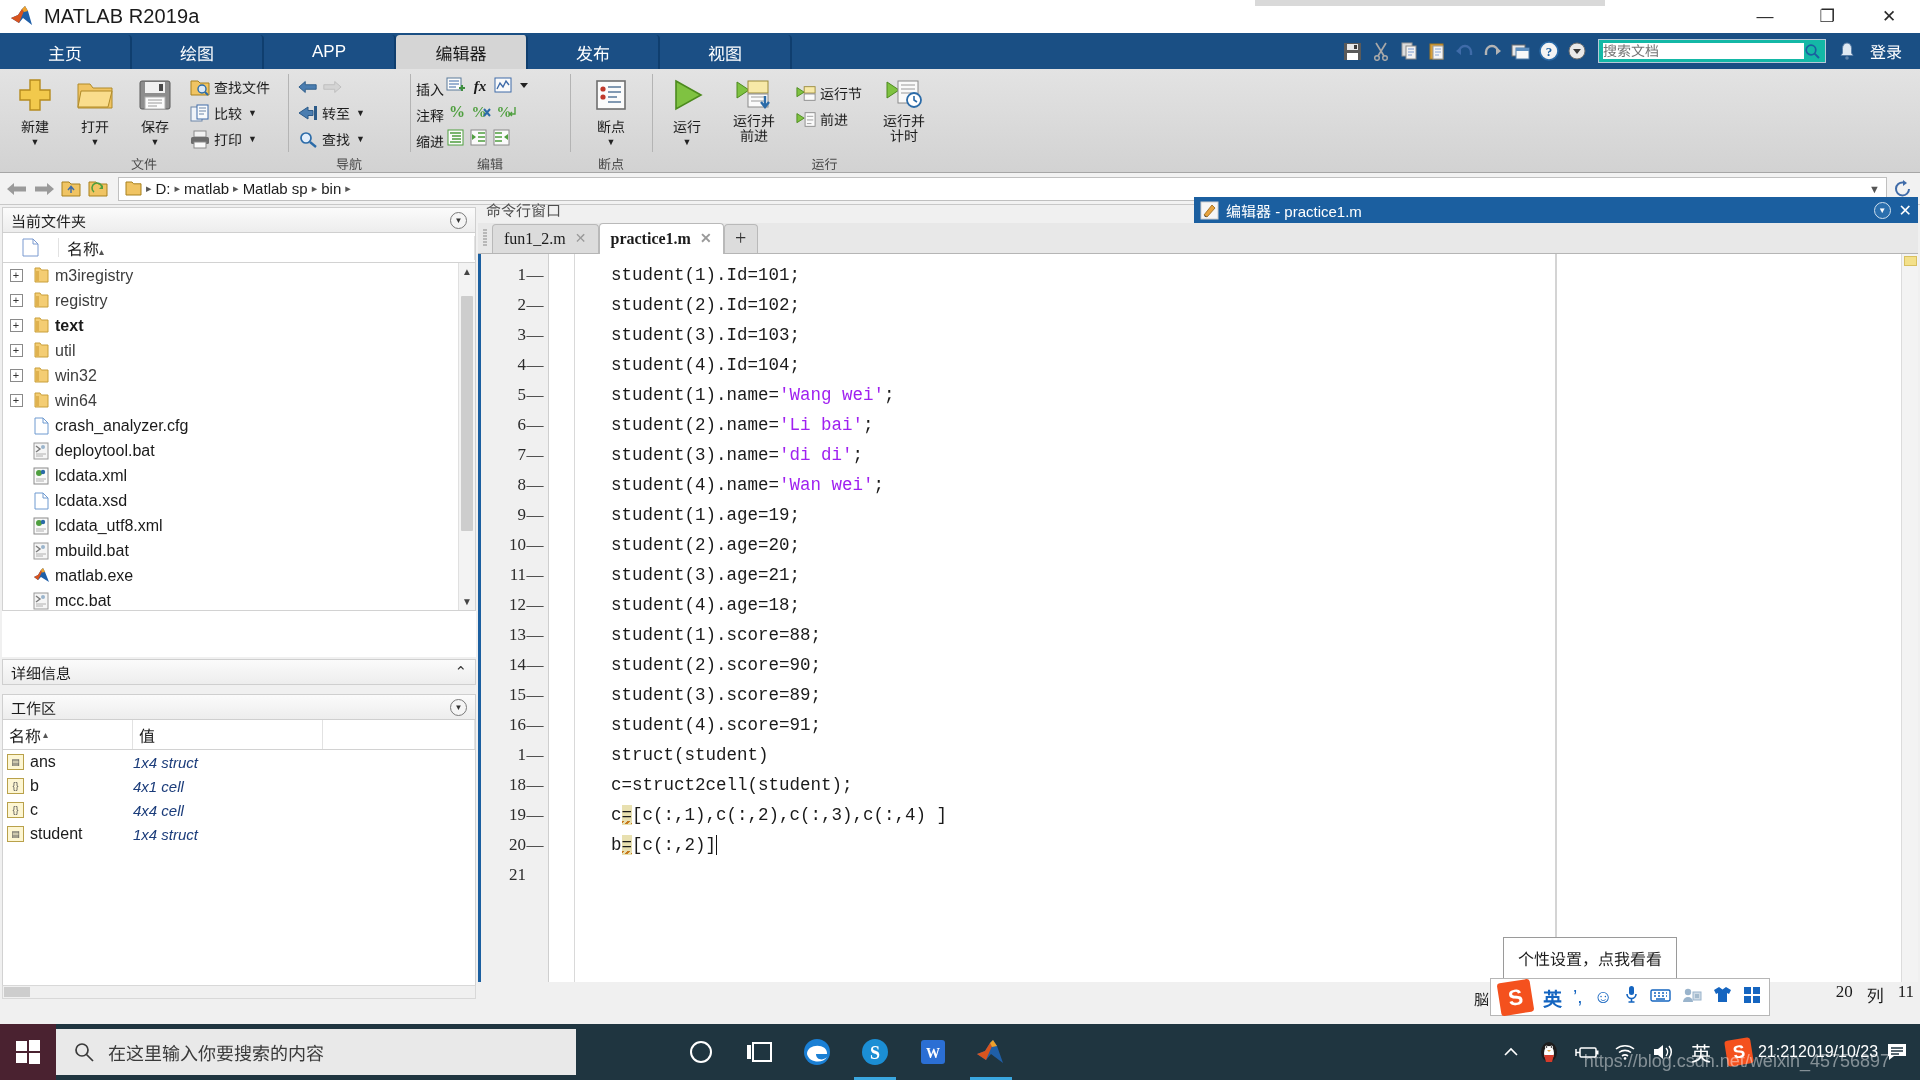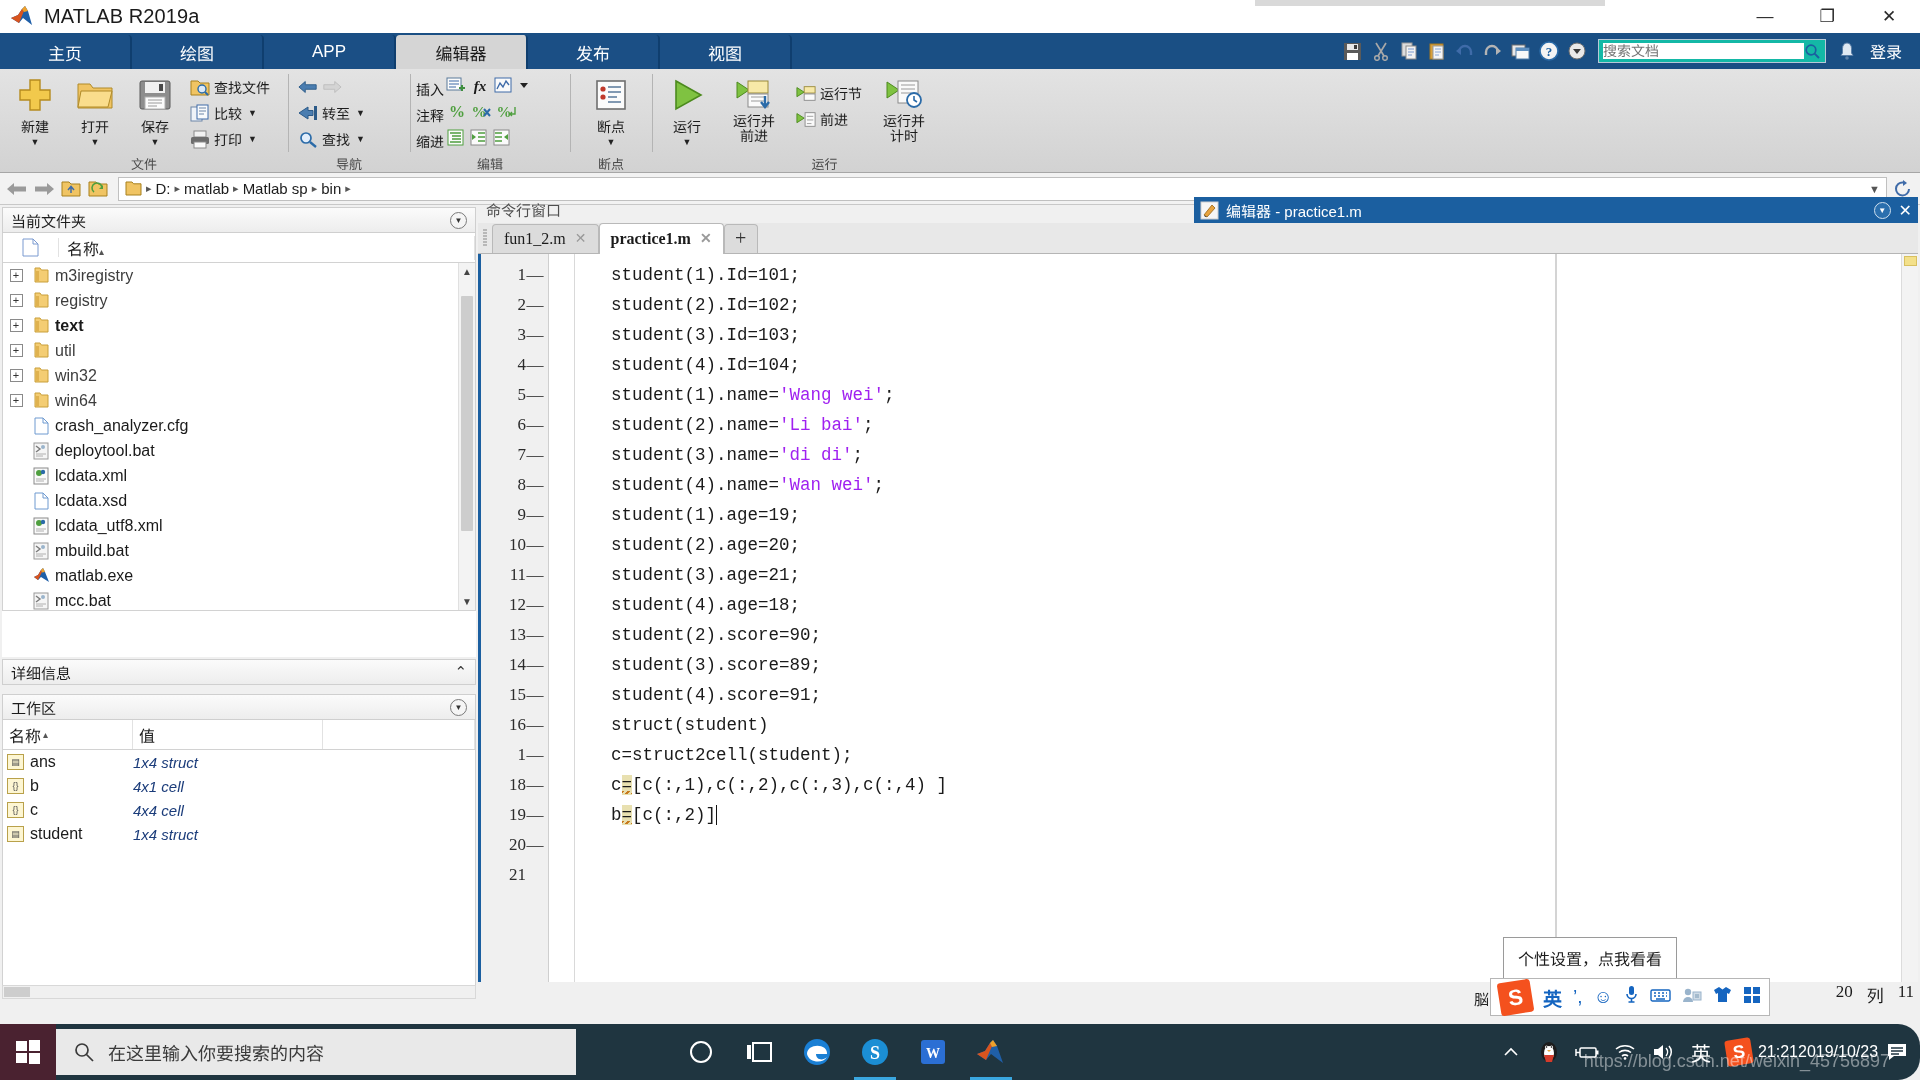--- a/index.html
+++ b/index.html
@@ -219,21 +219,21 @@
   .sogou-s { width: 33px; height: 33px; background: #f4511e; color: #fff; font-size: 22px; font-weight: bold;
     display:flex;align-items:center;justify-content:center; transform: rotate(-9deg); border-radius: 3px; }
   .status-right { position: absolute; right: 6px; top: 982px; display: flex; gap: 14px;
                   font-size: 17px; color: #1b1b1b; font-family:"Liberation Serif", serif;}
   .status-left-lbl { position: absolute; left: 1474px; top: 988px; font-size: 15px; color: #222; }
   .hscroll-bottom { position: absolute; left: 2px; top: 985px; width: 474px; height: 14px;
                     background: #f0f0f0; border: 1px solid #d8d8d8; }
   .hscroll-thumb { width: 26px; height: 10px; margin: 1px; background: #cdcdcd; }
 
   
-  .taskbar { position: absolute; left: 0; bottom: 0; width: 1920px; height: 56px; background: #1f3540; display: flex; align-items: center; border-radius: 22px; }
+  .taskbar { position: absolute; left: 0; bottom: 0; width: 1920px; height: 56px; background: #1f3540; display: flex; align-items: center; }
   .start-btn { width: 56px; height: 56px; background: #4a2230; display: flex; align-items: center; justify-content: center; }
   .tb-search { width: 520px; height: 46px; background: #e9e9e9; display: flex; align-items: center; gap: 14px; padding: 0 18px; }
   .tb-search .ph { font-size: 18px; color: #3a3a3a; }
   .tb-icons { display: flex; align-items: center; height: 56px; margin-left: 96px; gap: 0; }
   .tb-ic { width: 58px; height: 56px; display: flex; align-items: center; justify-content: center; position: relative; }
   .tb-ic.active::after { content:''; position:absolute; bottom:0; left:8px; right:8px; height:3px; background:#3aa7e0;}
   .tray { margin-left: auto; display: flex; align-items: center; height: 56px; gap: 0; padding-right: 4px; }
   .tray-ic { width: 38px; height: 56px; display: flex; align-items: center; justify-content: center; }
   .clock { width: 120px; height: 56px; display: flex; flex-direction: row; align-items: center; justify-content: center;
            color: #fff; font-size: 16px; line-height: 20px; }
@@ -1053,20 +1053,21 @@
             <div class="c-row"><span>student(3).Id=103;</span></div>
             <div class="c-row"><span>student(4).Id=104;</span></div>
             <div class="c-row"><span>student(1).name=</span><span class="str">'Wang wei'</span><span>;</span></div>
             <div class="c-row"><span>student(2).name=</span><span class="str">'Li bai'</span><span>;</span></div>
             <div class="c-row"><span>student(3).name=</span><span class="str">'di di'</span><span>;</span></div>
             <div class="c-row"><span>student(4).name=</span><span class="str">'Wan wei'</span><span>;</span></div>
             <div class="c-row"><span>student(1).age=19;</span></div>
             <div class="c-row"><span>student(2).age=20;</span></div>
             <div class="c-row"><span>student(3).age=21;</span></div>
             <div class="c-row"><span>student(4).age=18;</span></div>
+            <div class="c-row"><span>student(1).score=88;</span></div>
             <div class="c-row"><span>student(2).score=90;</span></div>
             <div class="c-row"><span>student(3).score=89;</span></div>
             <div class="c-row"><span>student(4).score=91;</span></div>
             <div class="c-row"><span>struct(student)</span></div>
             <div class="c-row"><span>c=struct2cell(student);</span></div>
             <div class="c-row"><span>c</span><span class="hl">=</span><span>[c(:,1),c(:,2),c(:,3),c(:,4) ]</span></div>
             <div class="c-row"><span>b</span><span class="hl">=</span><span>[c(:,2)]</span><span class="caret"></span></div>
             <div class="c-row"><span></span></div>
           </div>
         </div>

